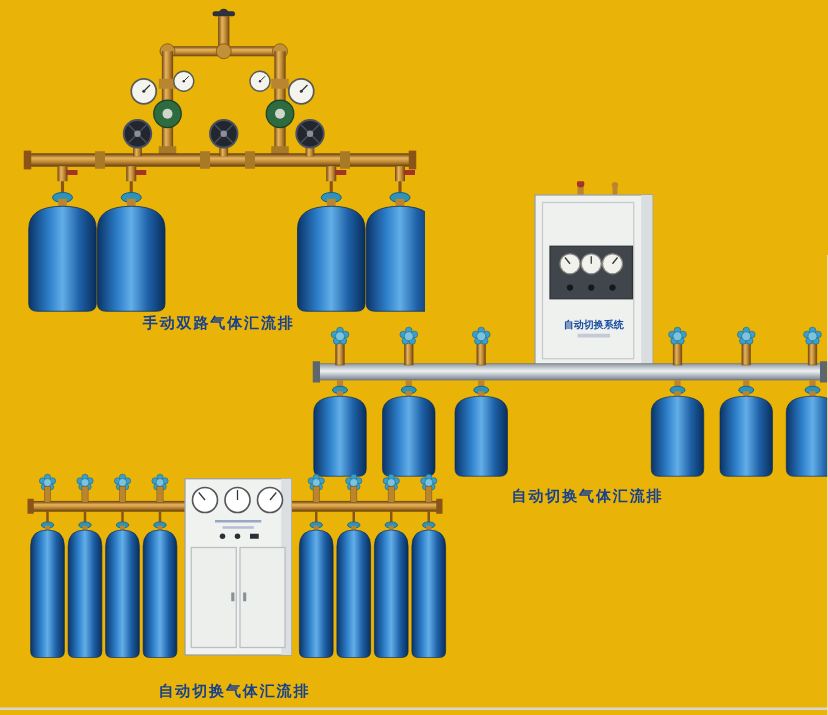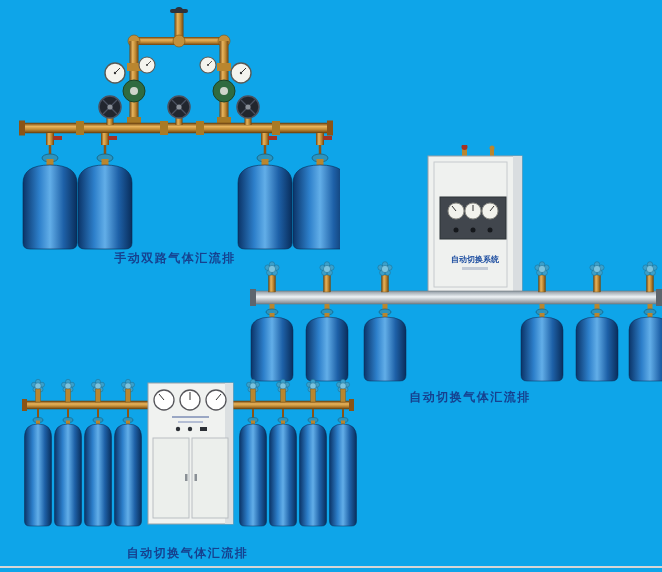--- a/index.html
+++ b/index.html
@@ -1,20 +1,20 @@
 <!DOCTYPE html>
 <html><head>
 <meta charset="utf-8">
 <style>
   html, body { margin: 0; padding: 0; background: #ffffff; }
   .canvas {
     position: relative;
     width: 662px;
     height: 572px;
-    background: #0ea5e9;
+    background: #eab308;
     overflow: hidden;
     font-family: "DejaVu Sans", sans-serif;
   }
   .scene { position: absolute; }
   .caption {
     position: absolute;
     text-align: center;
     font-weight: bold;
     font-size: 12px;
     letter-spacing: 1.5px;

